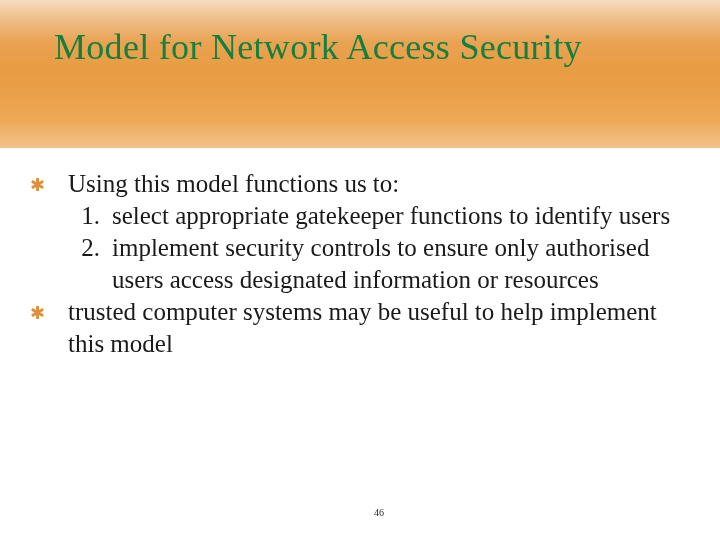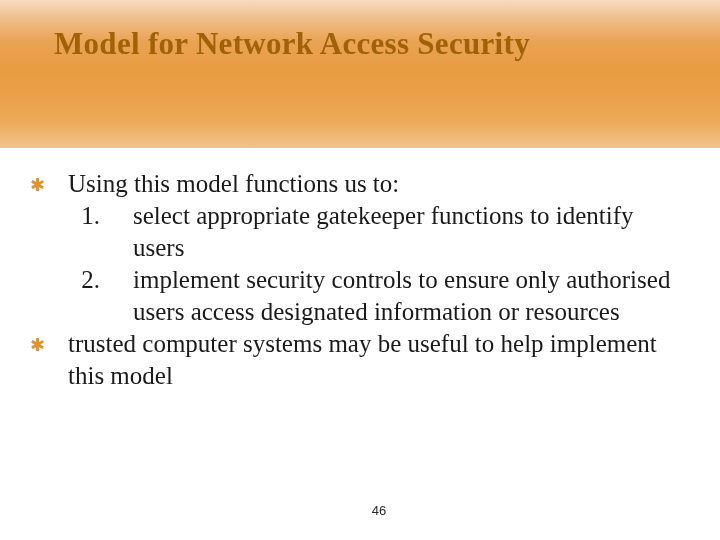--- a/index.html
+++ b/index.html
@@ -22,23 +22,23 @@
       rgba(232,154,62,0.98) 46%,
       rgba(234,160,72,1) 64%,
       rgba(236,170,88,1) 82%,
       rgba(242,195,140,1) 100%);
   }
   .title {
     position: absolute;
     top: 26px;
     left: 54px;
     right: 40px;
-    font-size: 31px;
-    font-weight: 700;
-    color: #a16207;
+    font-size: 36px;
+    font-weight: 400;
+    color: #15803d;
     letter-spacing: 0.3px;
   }
   .content {
     position: absolute;
     top: 168px;
     left: 30px;
     right: 40px;
     color: #1a1a1a;
     font-size: 25px;
     line-height: 1.28;
@@ -63,30 +63,30 @@
   .num-row {
     display: flex;
     align-items: flex-start;
   }
   .num {
     width: 44px;
     flex: 0 0 44px;
     text-align: right;
     padding-right: 12px;
   }
-  .num-text { flex: 1; margin-left: 21px; }
+  .num-text { flex: 1; }
   .pagenum {
     position: absolute;
     bottom: 22px;
     left: 0;
     right: 0;
     text-align: center;
-    font-size: 13px;
+    font-size: 10px;
     color: #2a2a2a;
-    font-family: Liberation Sans, sans-serif;
+    font-family: Liberation Serif, serif;
     margin-left: 38px;
   }
 </style>
 </head>
 <body>
 
 <div class="header-band"></div>
 
 <div class="title">Model for Network Access Security</div>
 

